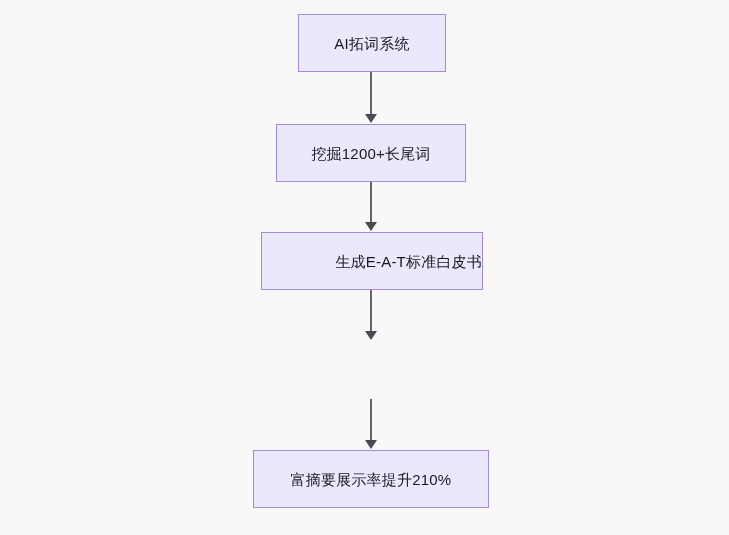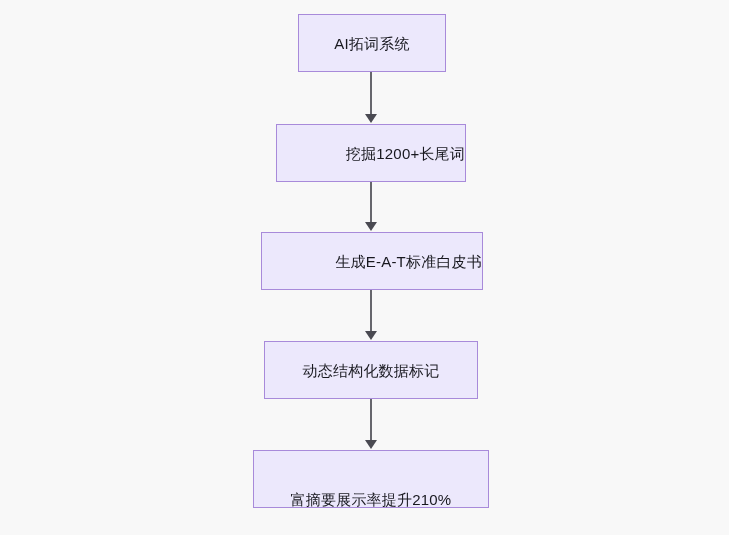--- a/index.html
+++ b/index.html
@@ -38,24 +38,24 @@
     font-size: 15px;
     line-height: 1;
     color: #18181f;
     letter-spacing: 0.2px;
     white-space: nowrap;
     text-align: center;
   }
 
   
   #node-0 { left: 298px; top: 14px;  width: 148px; }
-  #node-1 { left: 276px; top: 124px; width: 190px; justify-content: flex-end; }
+  #node-1 { left: 276px; top: 124px; width: 190px; }
   #node-2 { left: 261px; top: 232px; width: 222px; justify-content: flex-end; }
   #node-3 { left: 264px; top: 341px; width: 214px; }
-  #node-4 { left: 253px; top: 450px; width: 236px; align-items: flex-end; }
+  #node-4 { left: 253px; top: 450px; width: 236px; }
 
   .flow-edge {
     position: absolute;
     left: 371px;
     width: 2px;
     background: #66666d;
     transform: translateX(-1px);
   }
   .flow-edge-head {
     position: absolute;
@@ -100,21 +100,18 @@
   </div>
 
   <div class="flow-node" id="node-1">
     <span class="flow-node-label">挖掘1200+长尾词</span>
   </div>
 
   <div class="flow-node" id="node-2">
     <span class="flow-node-label">生成E-A-T标准白皮书</span>
   </div>
 
-  <div class="flow-node" id="node-3">
-    <span class="flow-node-label">动态结构化数据标记</span>
-  </div>
 
   <div class="flow-node" id="node-4">
     <span class="flow-node-label">富摘要展示率提升210%</span>
   </div>
 
 </div>
 
 </body></html>

